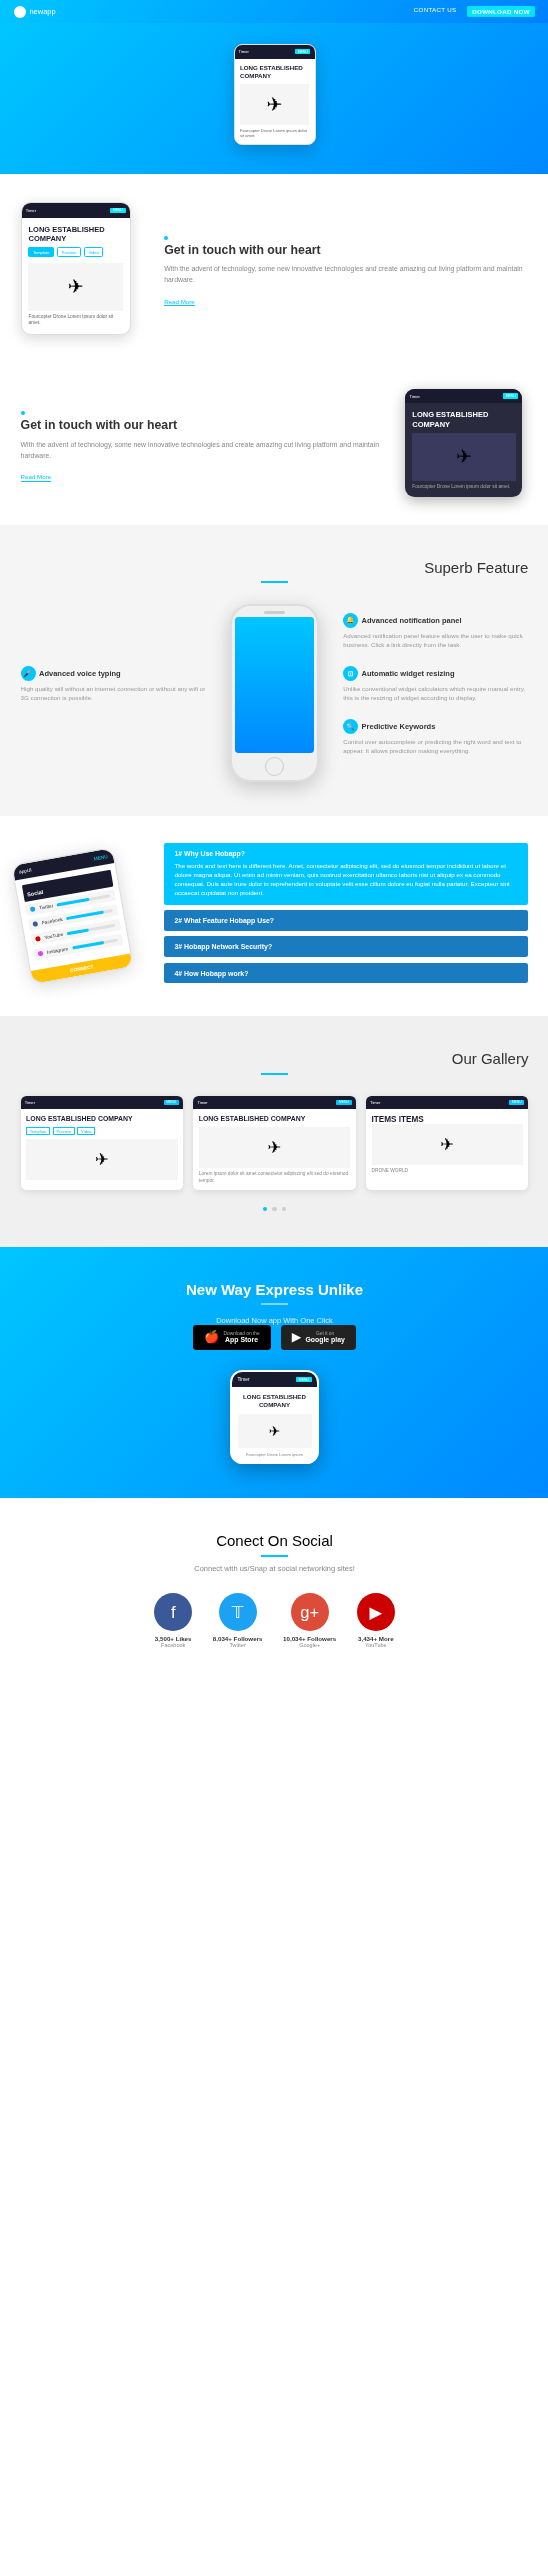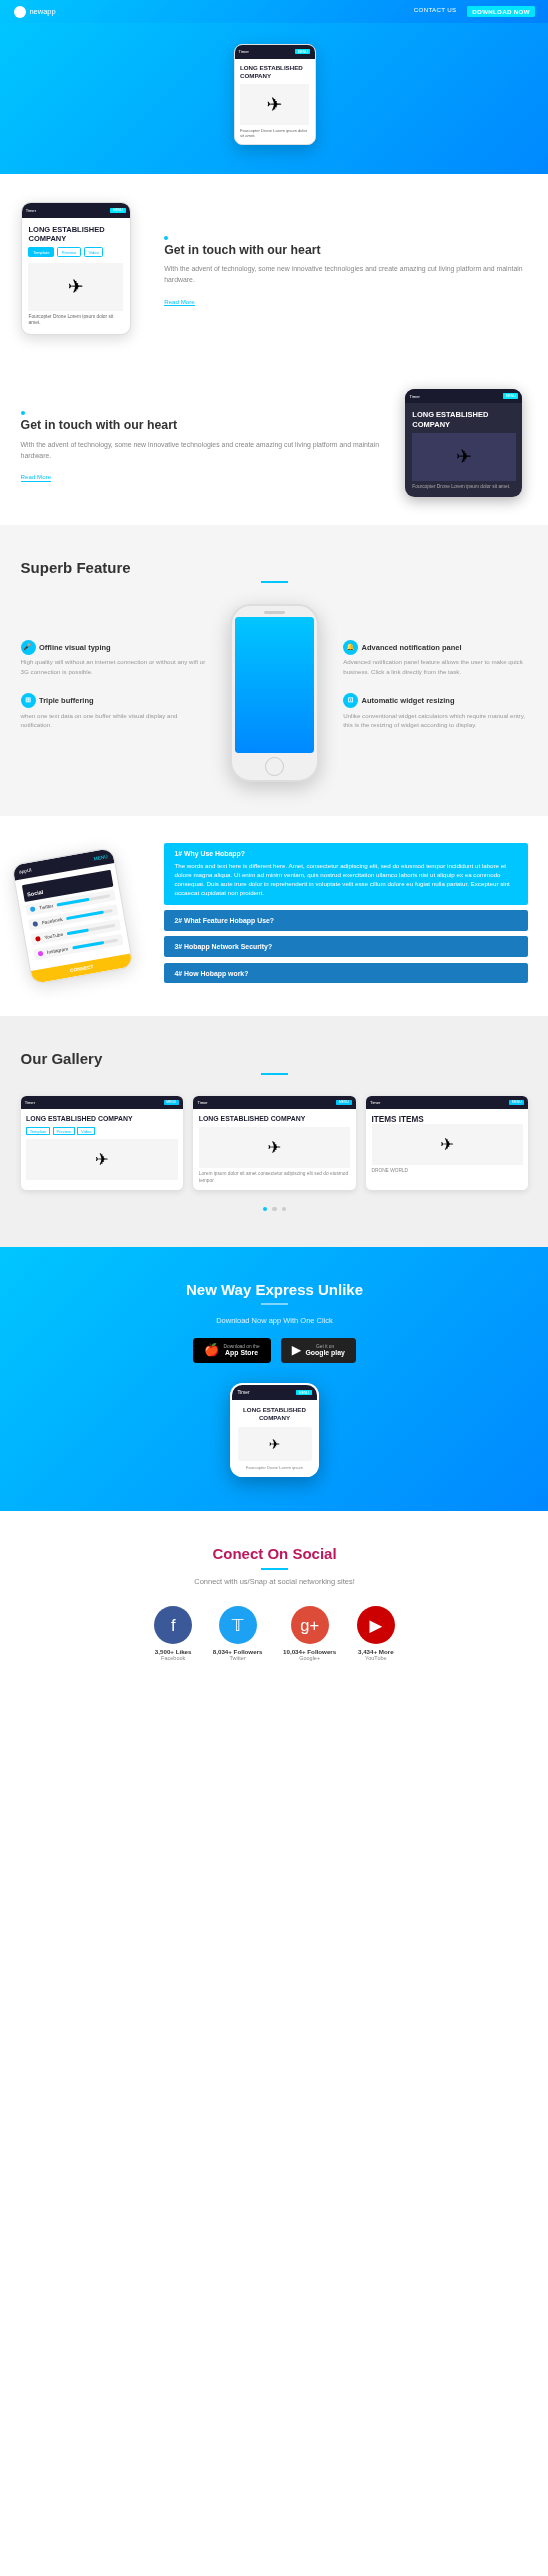--- a/index.html
+++ b/index.html
@@ -152,21 +152,21 @@
     .phone-gray .phone-content { padding: 6.9px; }
     .phone-gray .phone-title { color: #fff; font-size: 7.5px; }
     .phone-gray .phone-img-area { background: #3a3a5e; height: 48px; }
     .phone-gray .phone-caption { color: #aaa; font-size: 4.8px; }
 
     
     .superb-section {
       background: #f5f5f5;
       padding: 34px 20.6px;
     }
-    .section-title { text-align: left; font-size: 15px; font-weight: bold; color: #333; margin-bottom: 3.4px; }
+    .section-title { text-align: right; font-size: 15px; font-weight: normal; color: #333; margin-bottom: 3.4px; }
     .section-divider {
       width: 27.4px; height: 2.1px; background: #00c6ff; margin: 5.5px auto 20.6px;
     }
     .superb-content {
       display: flex;
       align-items: center;
       gap: 13.7px;
     }
     .superb-left, .superb-right { flex: 1; }
     .superb-center { flex: 0 0 110px; display: flex; justify-content: center; }
@@ -294,21 +294,21 @@
     .gallery-dot.inactive { background: #ccc; }
 
     
     .express-section {
       background: linear-gradient(135deg, #00c6ff 0%, #0088ff 100%);
       padding: 34px 20.6px;
       text-align: center;
     }
     .express-title { font-size: 15px; font-weight: bold; color: #fff; margin-bottom: 3.4px; }
     .express-divider { width: 27.4px; height: 2.1px; background: rgba(255,255,255,0.5); margin: 5.5px auto 10.3px; }
-    .express-sub { font-size: 7.5px; color: rgba(255,255,255,0.85); margin-bottom: 13px; }
+    .express-sub { font-size: 7.5px; color: rgba(255,255,255,0.85); margin-bottom: 0; }
     .store-btns { display: flex; gap: 10.3px; justify-content: center; margin-bottom: 20.6px; }
     .store-btn {
       background: #000;
       color: #fff;
       border-radius: 3.4px;
       padding: 5.5px 11px;
       display: flex;
       align-items: center;
       gap: 4.1px;
       font-size: 6.2px;
@@ -334,21 +334,21 @@
       display: flex; align-items: center; padding: 0 5.5px; justify-content: space-between;
     }
     .express-phone-content { padding: 5.5px; }
 
     
     .social-section {
       background: #fff;
       padding: 34px 20.6px;
       text-align: center;
     }
-    .social-section-title { font-size: 15px; font-weight: bold; color: #be185d; margin-bottom: 3.4px; }
+    .social-section-title { font-size: 15px; font-weight: normal; color: #000000; margin-bottom: 3.4px; }
     .social-section-divider { width: 27.4px; height: 2.1px; background: #00c6ff; margin: 5.5px auto 6.9px; }
     .social-section-sub { font-size: 7.5px; color: #888; margin-bottom: 20.6px; }
     .social-icons-row { display: flex; justify-content: center; gap: 20.6px; }
     .social-icon-item { text-align: center; }
     .social-circle {
       width: 38px; height: 38px; border-radius: 50%;
       display: flex; align-items: center; justify-content: center;
       font-size: 16.5px; color: #fff; margin: 0 auto 4.1px;
     }
     .social-circle.fb { background: #3b5998; }
@@ -444,30 +444,23 @@
 </section>
 
 <section class="superb-section">
   <h2 class="section-title">Superb Feature</h2>
   <div class="section-divider"></div>
   <div class="superb-content">
     <div class="superb-left">
       <div class="feature-item">
         <div class="feature-item-title">
           <div class="feature-icon">🎤</div>
-          <span>Offline visual typing</span>
+          <span>Advanced voice typing</span>
         </div>
         <p class="feature-item-text">High quality will without an internet connection or without any wifi or 3G connection is possible.</p>
-      </div>
-      <div class="feature-item">
-        <div class="feature-item-title">
-          <div class="feature-icon">⊞</div>
-          <span>Triple buffering</span>
-        </div>
-        <p class="feature-item-text">when one text data on one buffer while visual display and notification.</p>
       </div>
     </div>
 
     <div class="superb-center">
       <div class="iphone-center">
         <div class="iphone-speaker"></div>
         <div class="iphone-screen"></div>
         <div class="iphone-home"></div>
       </div>
     </div>
@@ -479,20 +472,27 @@
           <span>Advanced notification panel</span>
         </div>
         <p class="feature-item-text">Advanced notification panel feature allows the user to make quick business. Click a link directly from the task.</p>
       </div>
       <div class="feature-item">
         <div class="feature-item-title">
           <div class="feature-icon">⊡</div>
           <span>Automatic widget resizing</span>
         </div>
         <p class="feature-item-text">Unlike conventional widget calculators which require manual entry, this is the resizing of widget according to display.</p>
+      </div>
+      <div class="feature-item">
+        <div class="feature-item-title">
+          <div class="feature-icon">🔍</div>
+          <span>Predictive Keywords</span>
+        </div>
+        <p class="feature-item-text">Control over autocomplete or predicting the right word and text to appear. It allows prediction making everything.</p>
       </div>
     </div>
   </div>
 </section>
 
 <section class="why-section">
   <div class="why-phone-wrap">
     <div class="social-phone">
       <div class="social-phone-header">
         <span style="color:#fff;font-size:4.8px;">appUI</span>

